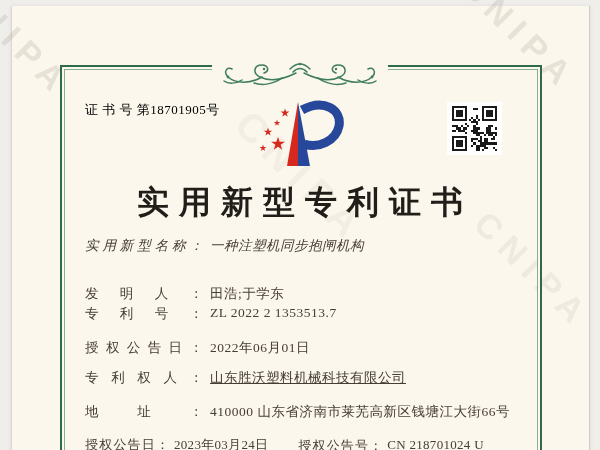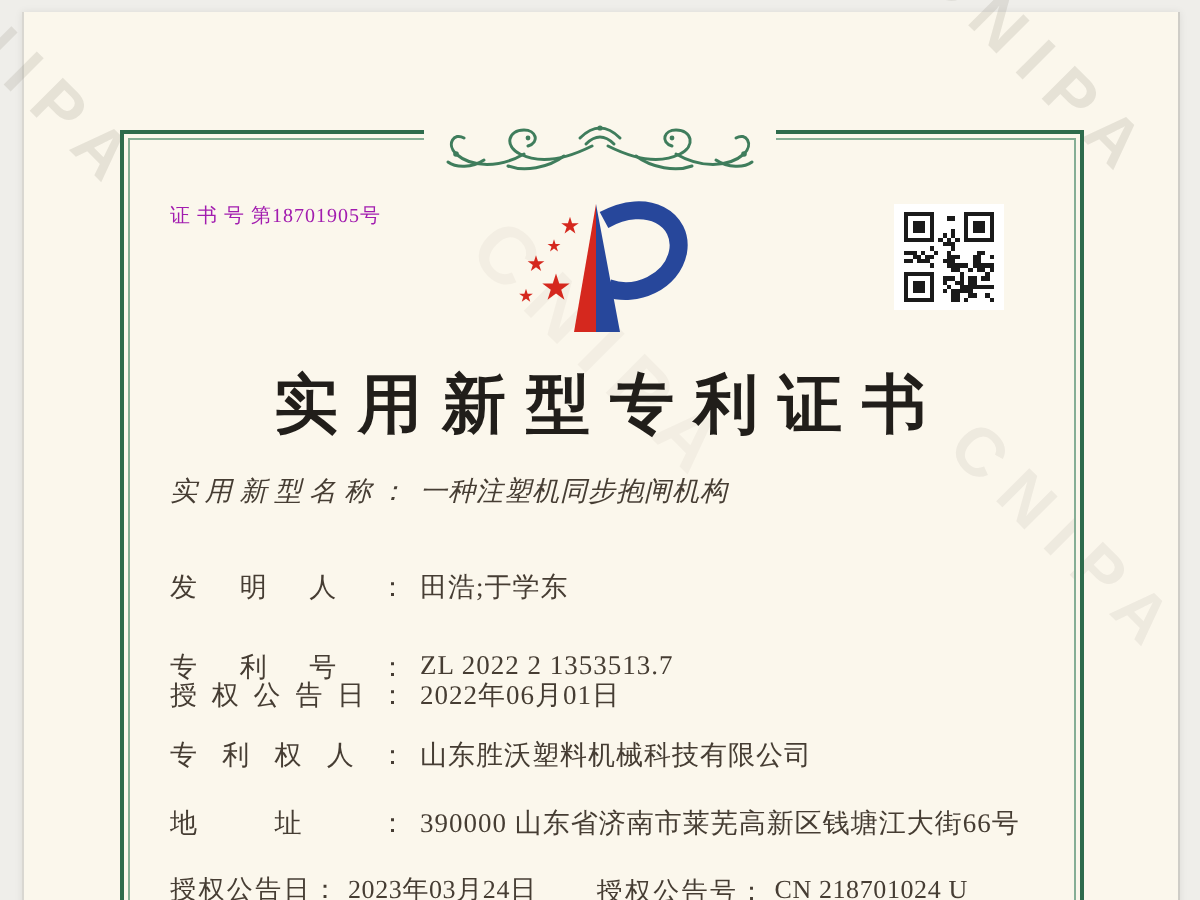--- a/index.html
+++ b/index.html
@@ -37,21 +37,21 @@
   }
   
   .ornament{
     position:absolute;left:300px;top:56px;width:176px;height:34px;
     margin-left:-88px;background:#fbf7ec;
   }
   .ornament svg{display:block;width:100%;height:100%;}
   
   .cert-no{
     position:absolute;left:85px;top:101px;
-    font-size:10px;color:#a21caf;letter-spacing:0.5px;
+    font-size:13px;color:#000000;letter-spacing:0.5px;
   }
   
   .logo{position:absolute;left:252px;top:98px;width:96px;height:74px;}
   .logo svg{display:block;width:100%;height:100%;}
   
   .qr{
     position:absolute;left:447px;top:102px;width:55px;height:53px;
     background:#ffffff;display:flex;align-items:center;justify-content:center;
   }
   .qr svg{width:45px;height:45px;}
@@ -60,22 +60,22 @@
     position:absolute;left:0;top:181px;width:600px;
     text-align:center;
     font-size:32px;font-weight:bold;color:#211e1a;
     letter-spacing:10px;text-indent:10px;
   }
   
   .row{
     position:absolute;left:85px;white-space:nowrap;
     font-size:13.5px;color:#463d33;
   }
-  .r0{top:237px;font-style:italic;} .r1{top:285px;} .r2{top:305px;margin-top:20px;}
-  .r3{top:339px;} .r4{top:369px;} .r5{top:403px;}
+  .r0{top:237px;font-style:italic;} .r1{top:285px;} .r2{top:305px;}
+  .r3{top:339px;} .r4{top:369px;text-decoration:underline;} .r5{top:403px;}
   .rowf{top:436px;font-size:13px;}
   .flabel{
     display:inline-block;width:118px;
     text-align:justify;text-align-last:justify;
     vertical-align:top;
   }
   .fvalue{margin-left:7px;letter-spacing:0.5px;}
   .ffield{display:inline-block;white-space:nowrap;}
   .ffield1{width:210px;}
   .fflabel{
@@ -361,21 +361,21 @@
 <div class="row r2">
   <span class="flabel">专利号：</span><span class="fvalue">ZL 2022 2 1353513.7</span>
 </div>
 <div class="row r3">
   <span class="flabel">授权公告日：</span><span class="fvalue">2022年06月01日</span>
 </div>
 <div class="row r4">
   <span class="flabel">专利权人：</span><span class="fvalue">山东胜沃塑料机械科技有限公司</span>
 </div>
 <div class="row r5">
-  <span class="flabel">地址：</span><span class="fvalue">390000 山东省济南市莱芜高新区钱塘江大街66号</span>
+  <span class="flabel">地址：</span><span class="fvalue">410000 山东省济南市莱芜高新区钱塘江大街66号</span>
 </div>
 
 <div class="row rowf">
   <span class="ffield ffield1">
     <span class="fflabel">授权公告日：</span><span class="ffvalue">2023年03月24日</span>
   </span>
   <span class="ffield">
     <span class="fflabel">授权公告号：</span><span class="ffvalue">CN 218701024 U</span>
   </span>
 </div>

